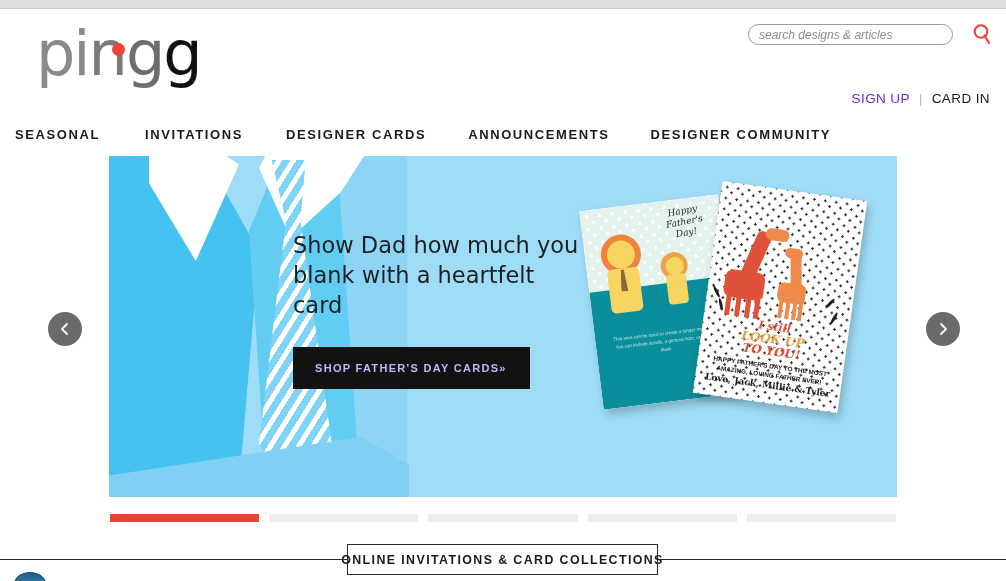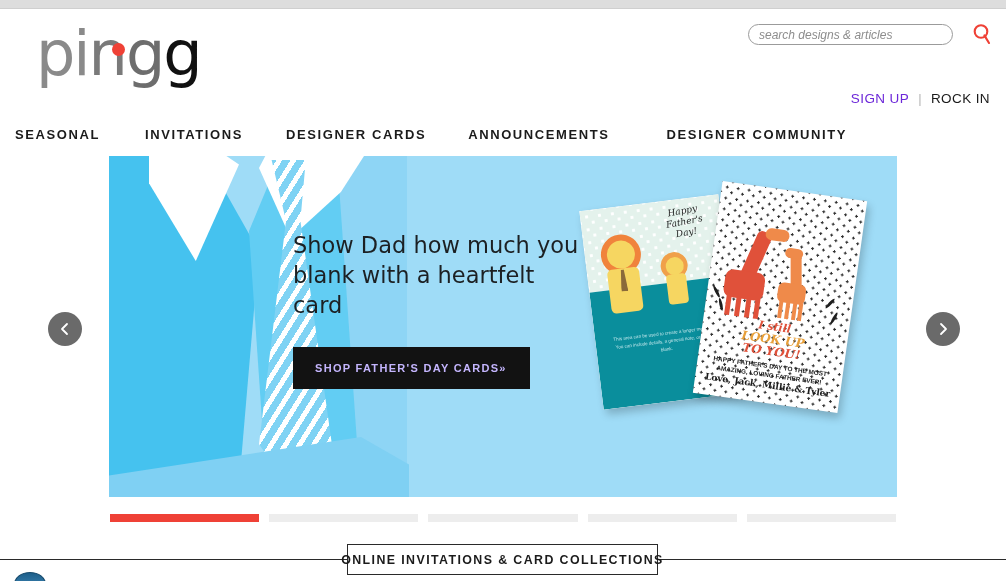--- a/index.html
+++ b/index.html
@@ -135,21 +135,21 @@
     font-weight: 700;
     letter-spacing: 1.6px;
     color: #1b1b1b;
     cursor: pointer;
     white-space: nowrap;
   }
   .nav-item.n0 { margin-left: 15px; }
   .nav-item.n1 { margin-left: 45px; }
   .nav-item.n2 { margin-left: 43px; }
   .nav-item.n3 { margin-left: 42px; }
-  .nav-item.n4 { margin-left: 57px; }
+  .nav-item.n4 { margin-left: 41px; }
 
   
   .hero {
     position: absolute;
     top: 156px;
     left: 109px;
     width: 788px;
     height: 341px;
     background: #8ed5f5;
     overflow: hidden;
@@ -609,21 +609,21 @@
       <svg viewBox="0 0 20 22" width="20" height="22" aria-hidden="true">
         <circle cx="9" cy="8.5" r="6.3" fill="none" stroke="#ef4136" stroke-width="2.1"></circle>
         <line x1="12.4" y1="12.4" x2="17" y2="20" stroke="#ef4136" stroke-width="2.1" stroke-linecap="round"></line>
       </svg>
     </span>
   </div>
 
   <div class="account">
     <span class="sign-up">SIGN UP</span>
     <span class="sep">|</span>
-    <span class="sign-in">ROCK IN</span>
+    <span class="sign-in">CARD IN</span>
   </div>
 
   <div class="header-rule"></div>
 </div>
 
 <nav class="nav">
   <span class="nav-item n0">SEASONAL</span>
   <span class="nav-item n1">INVITATIONS</span>
   <span class="nav-item n2">DESIGNER CARDS</span>
   <span class="nav-item n3">ANNOUNCEMENTS</span>

